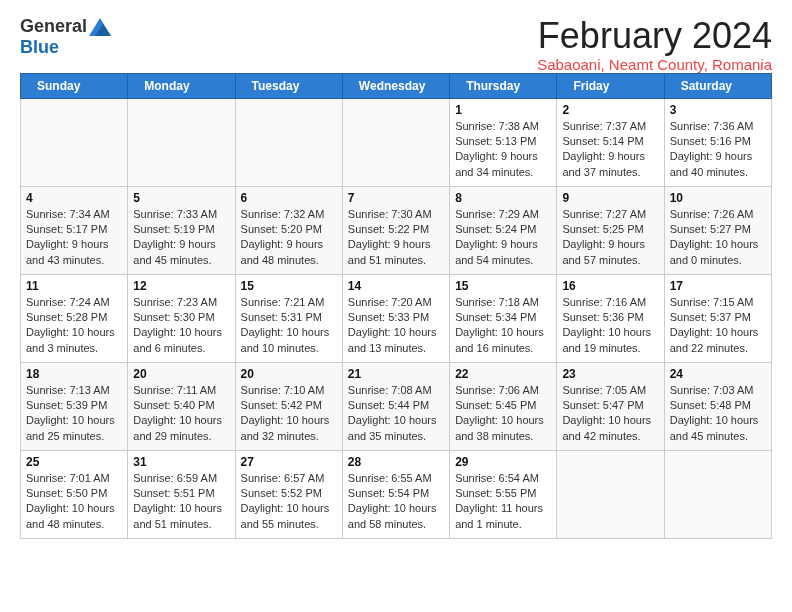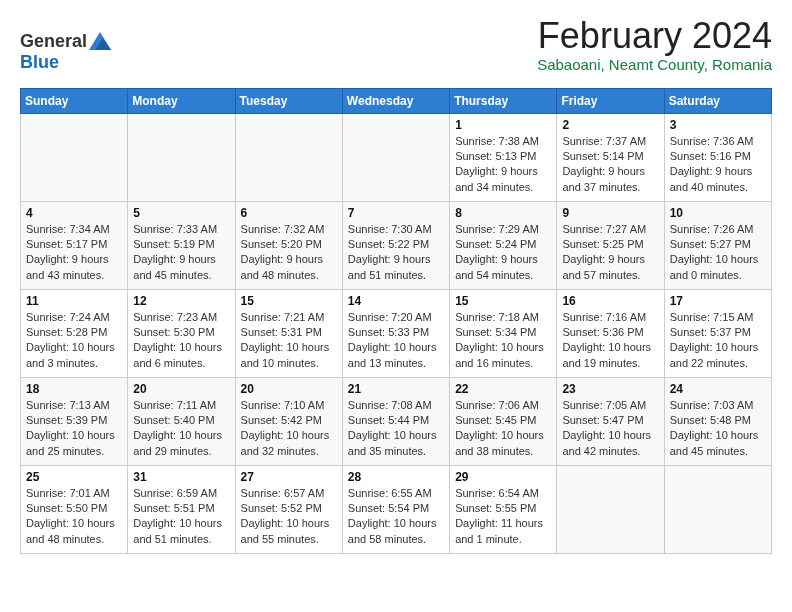--- a/index.html
+++ b/index.html
@@ -5,23 +5,23 @@
     * { box-sizing: border-box; margin: 0; padding: 0; }
     body {
       font-family: Arial, sans-serif;
       background: #fff;
       width: 792px;
       min-height: 612px;
       padding: 16px 20px;
     }
     .header {
       display: flex;
-      align-items: flex-end;
+      align-items: flex-start;
       justify-content: space-between;
-      margin-bottom: 15px;
+      margin-bottom: 0;
     }
     .logo {
       display: flex;
       flex-direction: column;
       align-items: flex-start;
     }
     .logo-text {
       display: flex;
       align-items: center;
     }
@@ -44,31 +44,31 @@
       text-align: right;
     }
     .calendar-title {
       font-size: 36px;
       font-weight: normal;
       color: #222;
       line-height: 1.1;
     }
     .calendar-subtitle {
       font-size: 15px;
-      color: #15803d;
+      color: #ef4444;
     }
     table {
       width: 100%;
       border-collapse: collapse;
       font-size: 10.5px;
     }
     thead tr th {
       background-color: #2d7dd2;
       color: #fff;
-      padding: 5px 4px;
+      padding: 5px 16px;
       text-align: left;
       font-size: 12px;
       font-weight: bold;
       border: 1px solid #2060aa;
     }
     tbody tr td {
       border: 1px solid #ccc;
       vertical-align: top;
       padding: 4px 5px;
       min-height: 80px;

